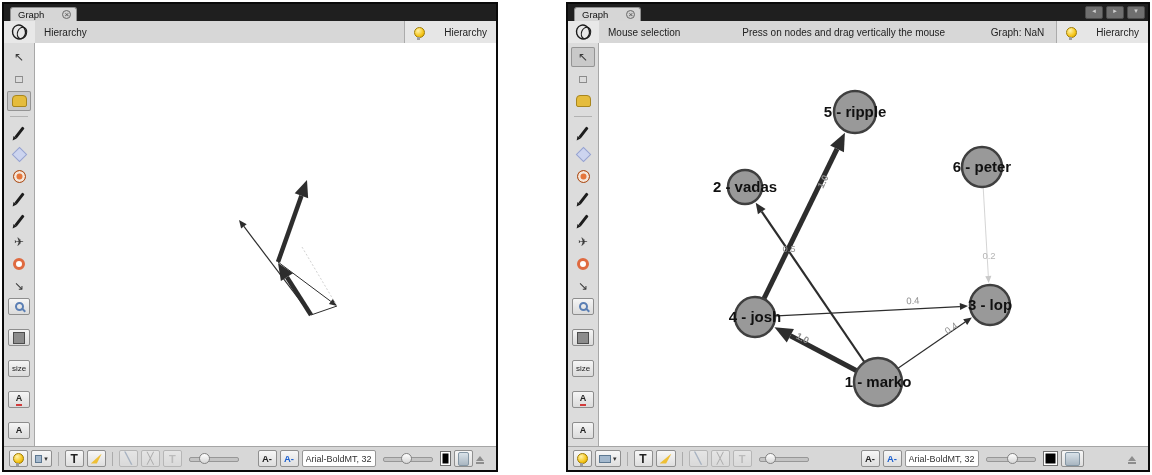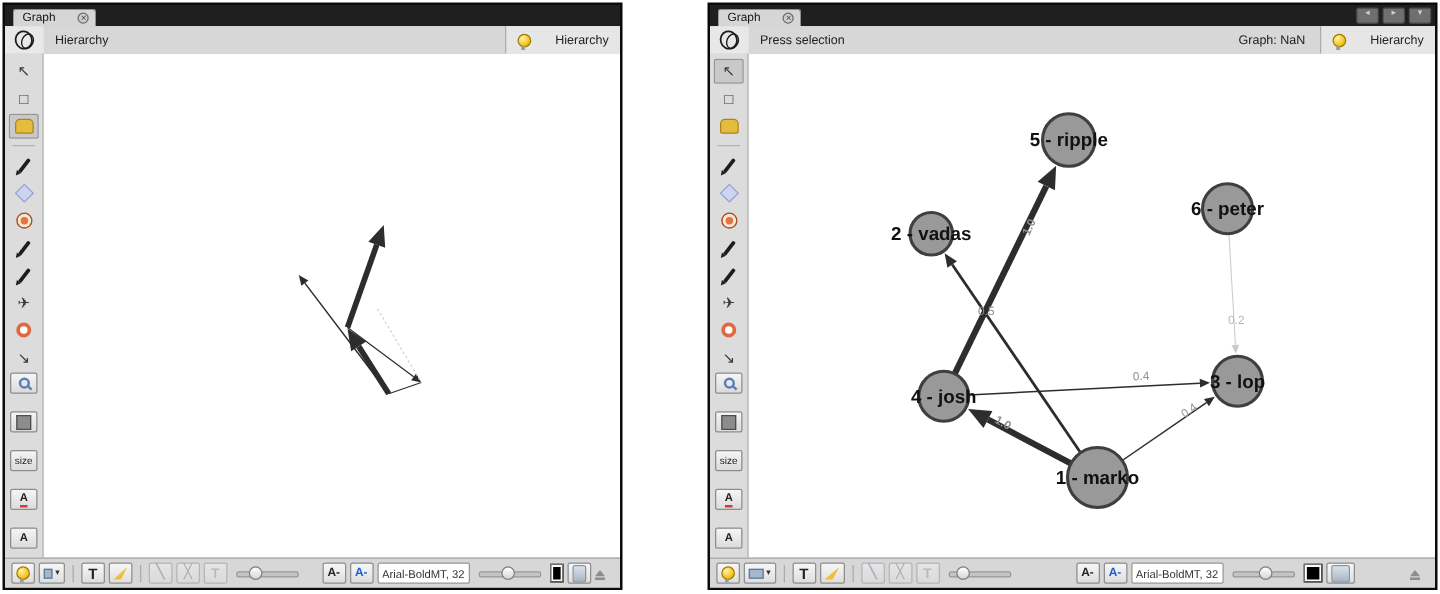--- a/index.html
+++ b/index.html
@@ -244,21 +244,22 @@
     </div>
   </div>
 
   <div class="statusbar">
     <div class="logo-cell">
       <svg width="20" height="18" viewBox="0 0 20 18">
         <ellipse cx="9" cy="9" rx="6.5" ry="7" fill="none" stroke="#1c1c1c" stroke-width="1.4" transform="rotate(-18 9 9)"></ellipse>
         <ellipse cx="12" cy="10" rx="4.5" ry="6" fill="none" stroke="#1c1c1c" stroke-width="1.1" transform="rotate(22 12 10)"></ellipse>
       </svg>
     </div>
-    <div class="status-text">Press selection</div>
+    <div class="status-text">Mouse selection</div>
+    <div class="hint-text">Press on nodes and drag vertically the mouse</div>
     <div class="size-label">Graph: NaN</div>
     <div class="hier">
       <span class="bulb"></span>
       <span>Hierarchy</span>
     </div>
   </div>
 
   <div class="bodyarea">
     <div class="toolcol">
       <div class="tool glyph active">↖</div>

